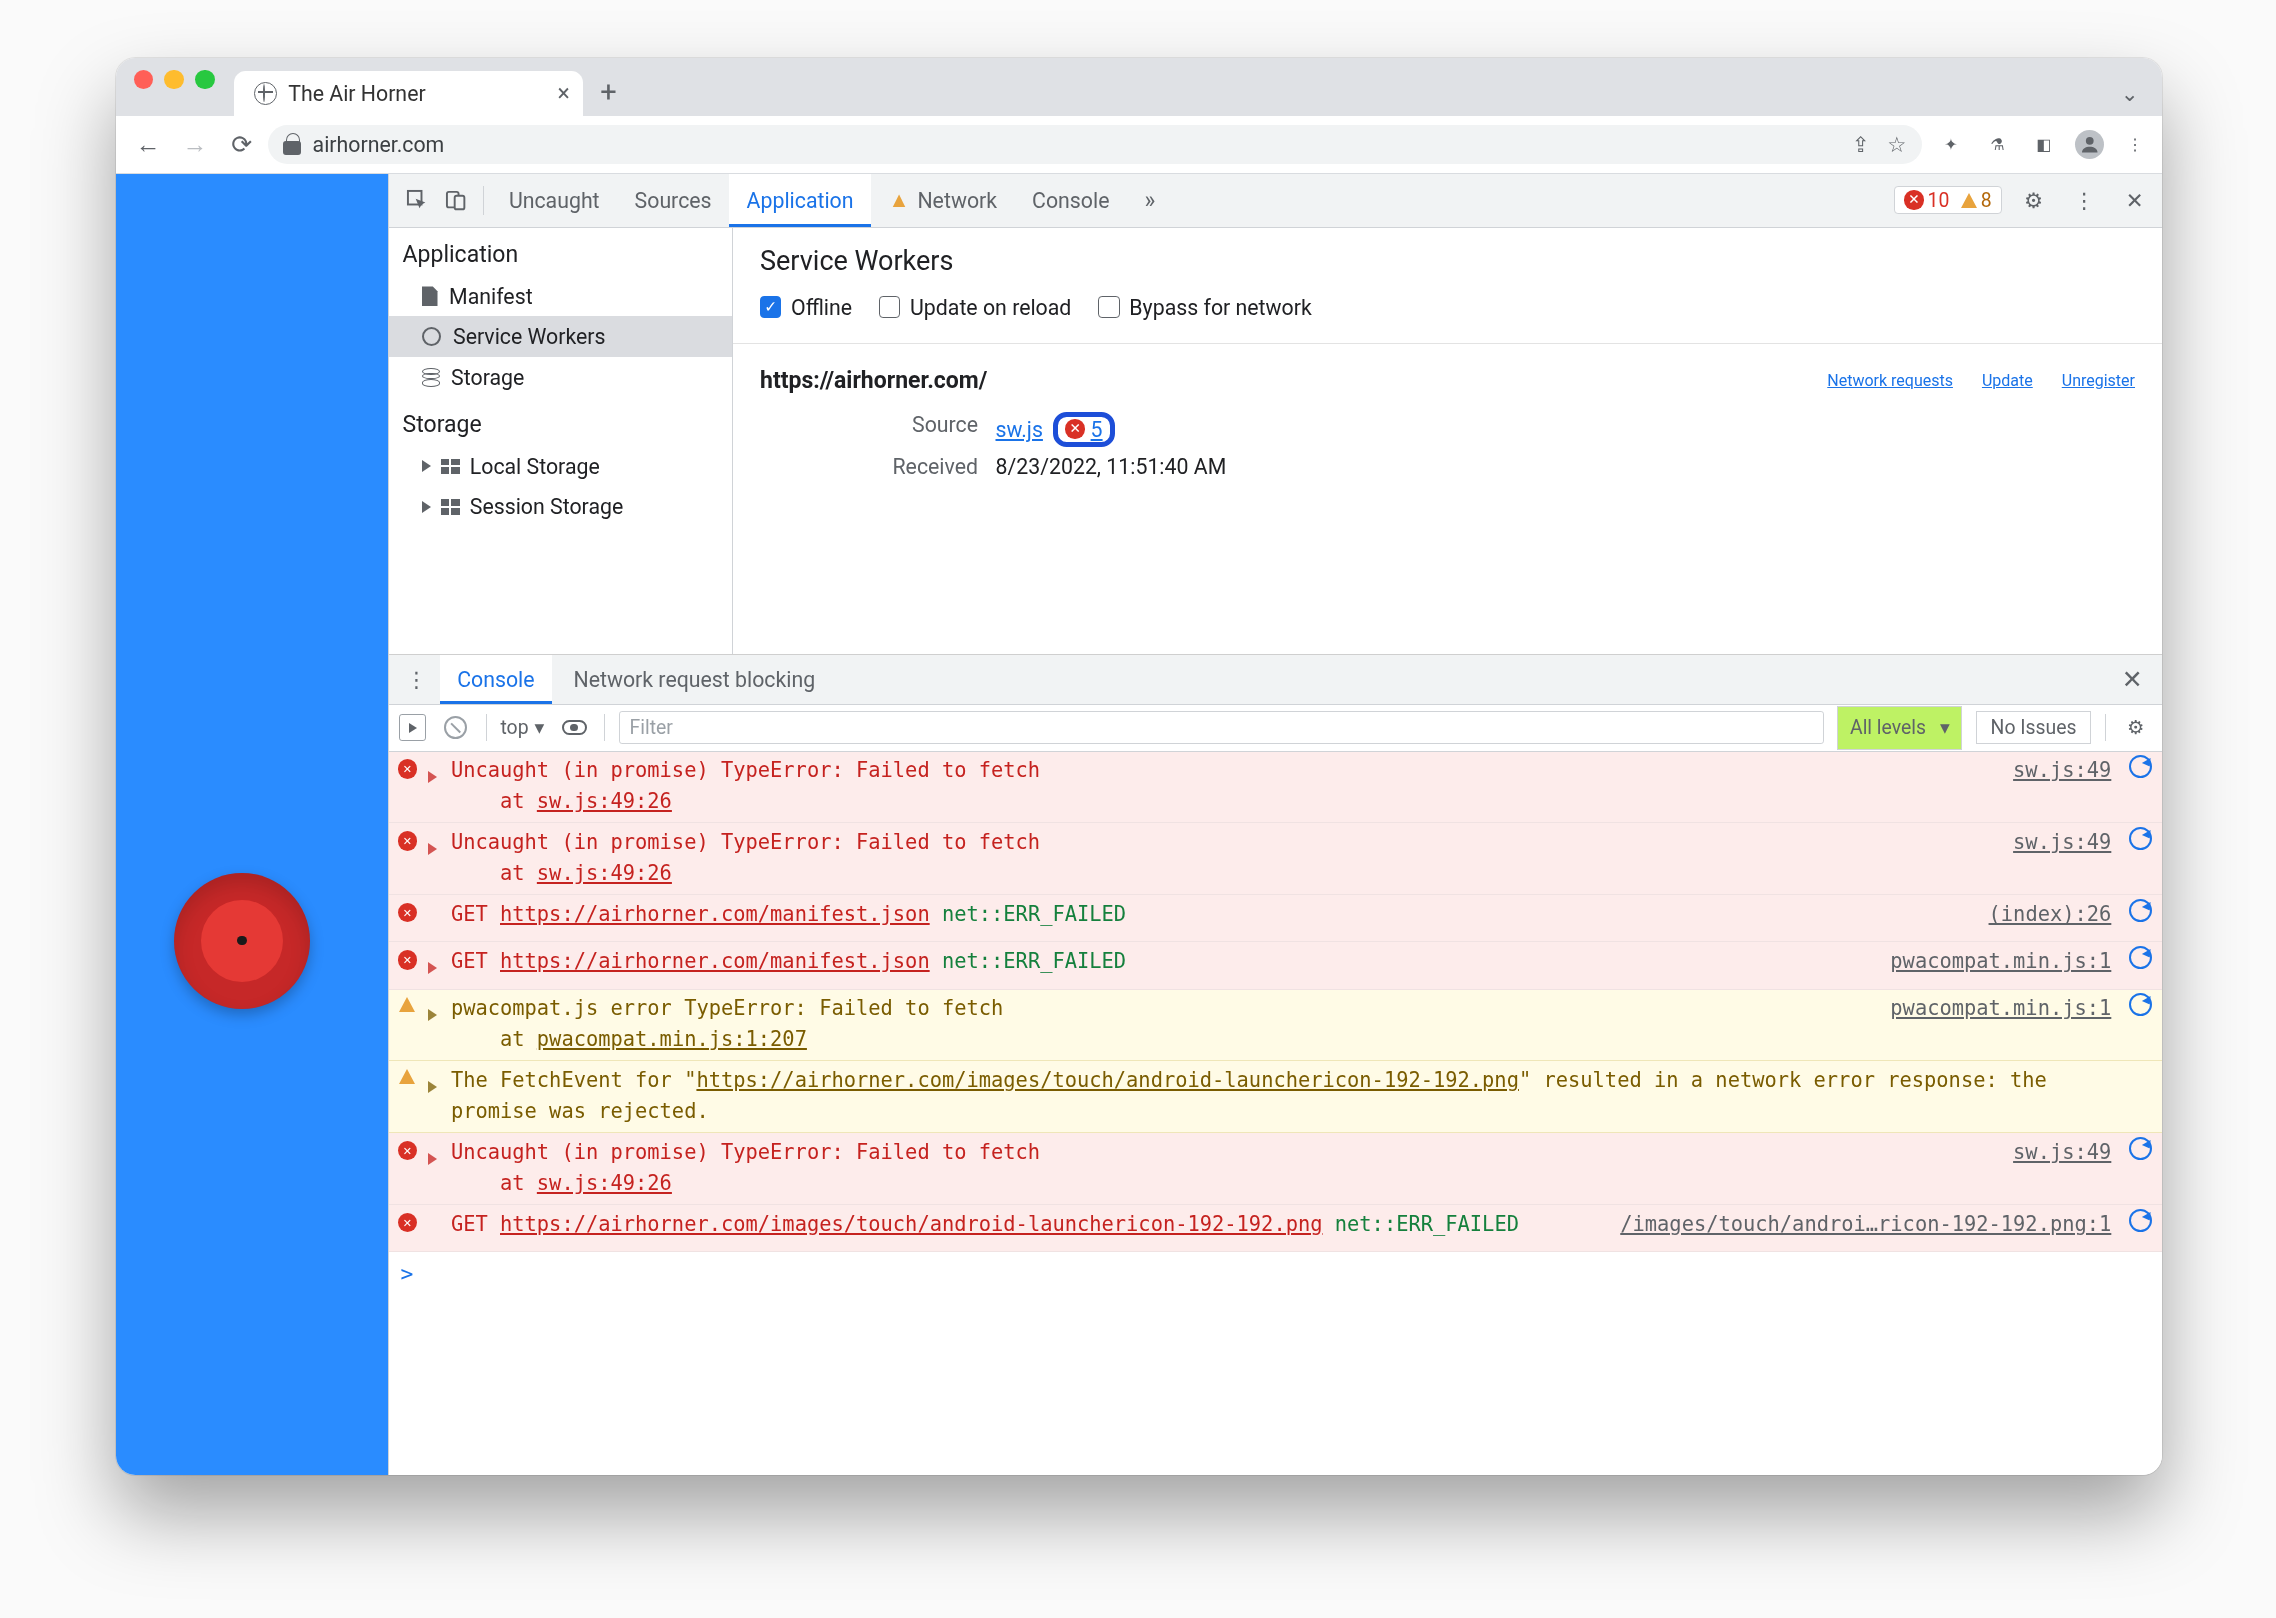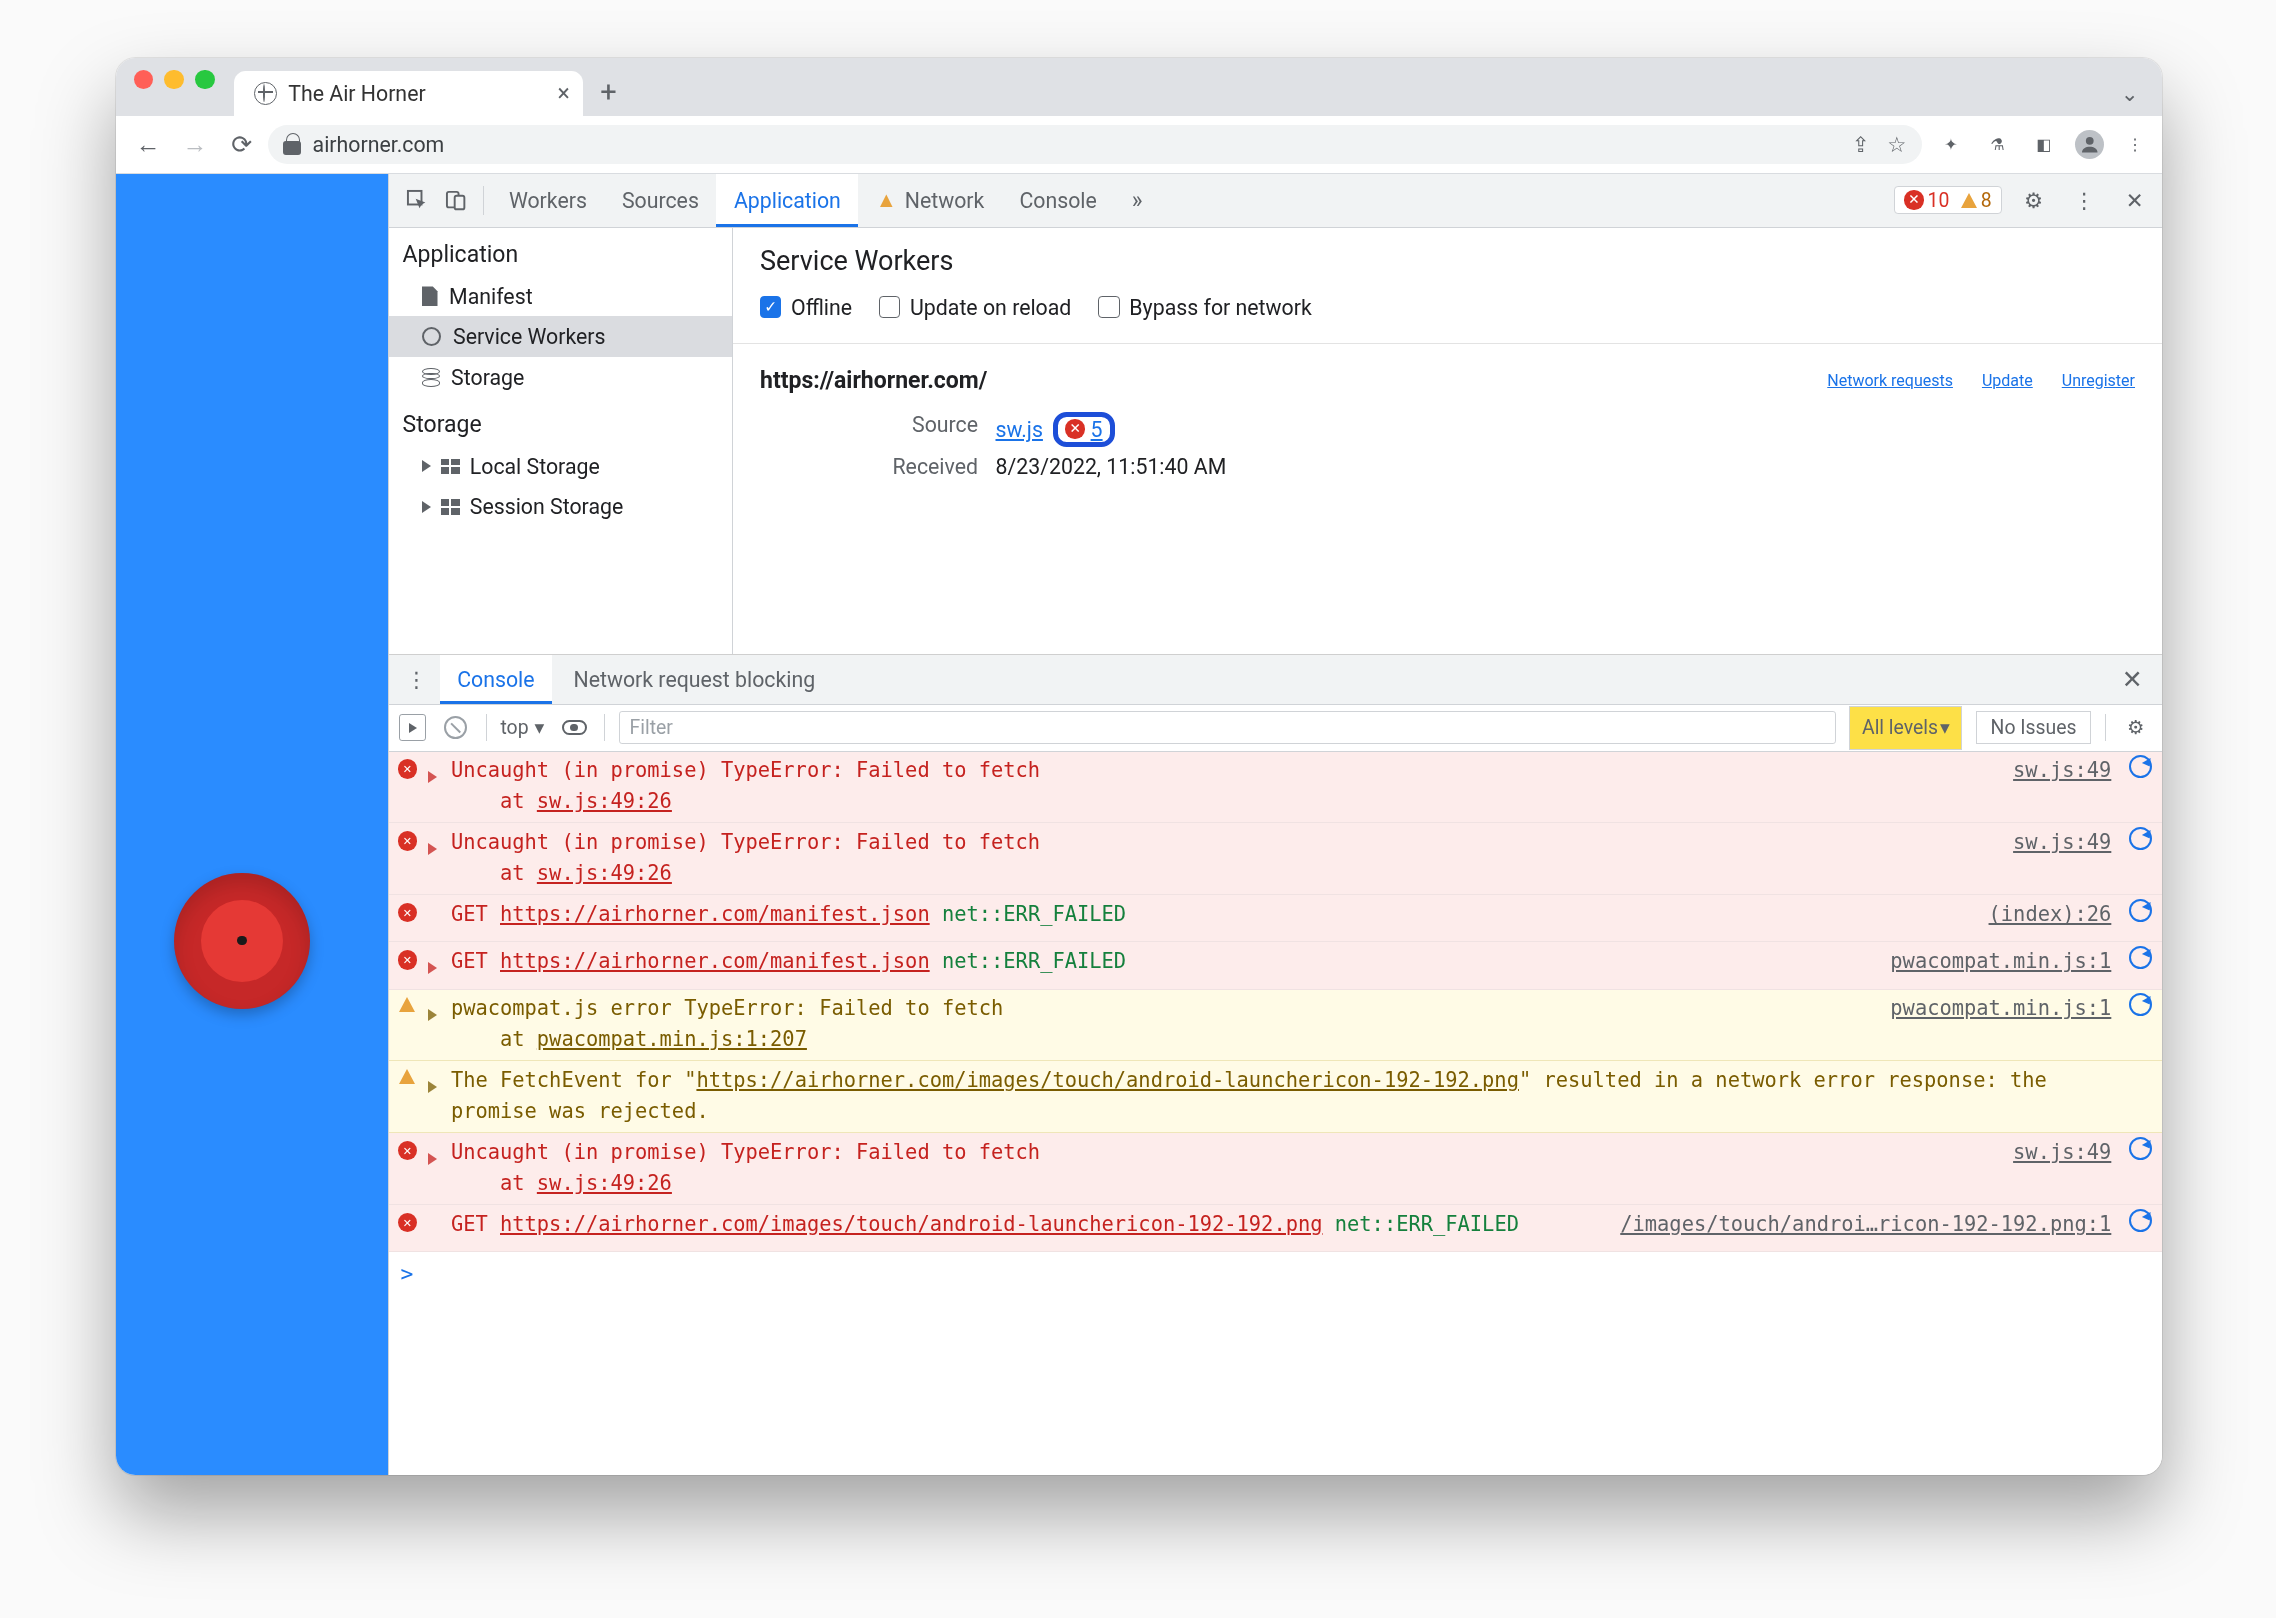--- a/index.html
+++ b/index.html
@@ -135,21 +135,21 @@
   .ct-btn{width:33px;height:33px;display:flex;align-items:center;justify-content:center;border:1px solid transparent;}
   .ct-play{border:1px solid #9aa0a6;border-radius:2.9px;width:27px;height:27px;display:flex;align-items:center;justify-content:center;}
   .ct-play .pp{width:0;height:0;border-top:5.8px solid transparent;border-bottom:5.8px solid transparent;border-left:8.7px solid #5f6368;margin-left:1.9px;}
   .noent{width:23px;height:23px;border:2.4px solid #9aa0a6;border-radius:50%;position:relative;}
   .noent::after{content:"";position:absolute;left:2.9px;right:2.9px;top:8.7px;height:2.4px;background:#9aa0a6;transform:rotate(45deg);}
   .vline{width:1px;height:27px;background:#d0d3d7;}
   .ctx{display:flex;align-items:flex-start;gap:5.8px;}
   .eye{width:25px;height:15.5px;border:2.4px solid #5f6368;border-radius:60%/100%;display:flex;align-items:center;justify-content:center;}
   .eye::after{content:"";width:7.8px;height:7.8px;background:#5f6368;border-radius:50%;}
   .filter{flex:1;border:1px solid #d0d3d7;height:33px;border-radius:2.9px;padding:0 9.7px;font-size:19.4px;display:flex;align-items:center;color:#9aa0a6;background:#fff;}
-  .levels{border:1px solid #d0d3d7;height:44px;padding:0 11.6px;display:flex;align-items:center;gap:2px;background:#fde047;}
+  .levels{border:1px solid #d0d3d7;height:44px;padding:0 11.6px;display:flex;align-items:center;gap:14px;background:#bef264;}
   .noissues{border:1px solid #d0d3d7;height:33px;padding:0 13.6px;display:flex;align-items:center;background:#fff;}
 
   .console-log{flex:1;overflow:auto;font-family:Menlo,Consolas,monospace;font-size:20.4px;line-height:1.5;}
   .row{display:flex;border-bottom:1px solid #f0e2e2;padding:3.9px 9.7px 5.8px 5.8px;gap:7.8px;}
   .row.err{background:#fdeceb;color:#c5221f;}
   .row.err a{color:#c5221f;}
   .row.wrn{background:#fffbe6;color:#7a5c00;border-bottom-color:#efe6b8;}
   .row.wrn a{color:#7a5c00;}
   .row .ic{flex:none;width:25px;display:flex;justify-content:center;padding-top:3.9px;}
   .row .disc{flex:none;width:15.5px;padding-top:5.8px;}
@@ -234,21 +234,21 @@
               </svg>
           </div>
           <div class="dt-icon">
             <svg width="21.3" height="21.3" viewBox="0 0 22 22">
                 <rect x="2" y="3" width="12" height="16" rx="2" fill="none" stroke="#5f6368" stroke-width="2"></rect>
                 <rect x="10" y="7" width="10" height="14" rx="2" fill="#f1f3f4" stroke="#5f6368" stroke-width="2"></rect>
               </svg>
           </div>
           <div style="width:1px;height:29px;background:#d0d3d7;margin:0 7.8px"></div>
           <div class="dt-tab">
-              <span>Workers</span>
+              <span>Uncaught</span>
             </div>
           <div class="dt-tab">
               <span>Sources</span>
             </div>
           <div class="dt-tab active">
               <span>Application</span>
             </div>
           <div class="dt-tab">
               <span class="warn-tri">▲</span>
               <span>Network</span>

